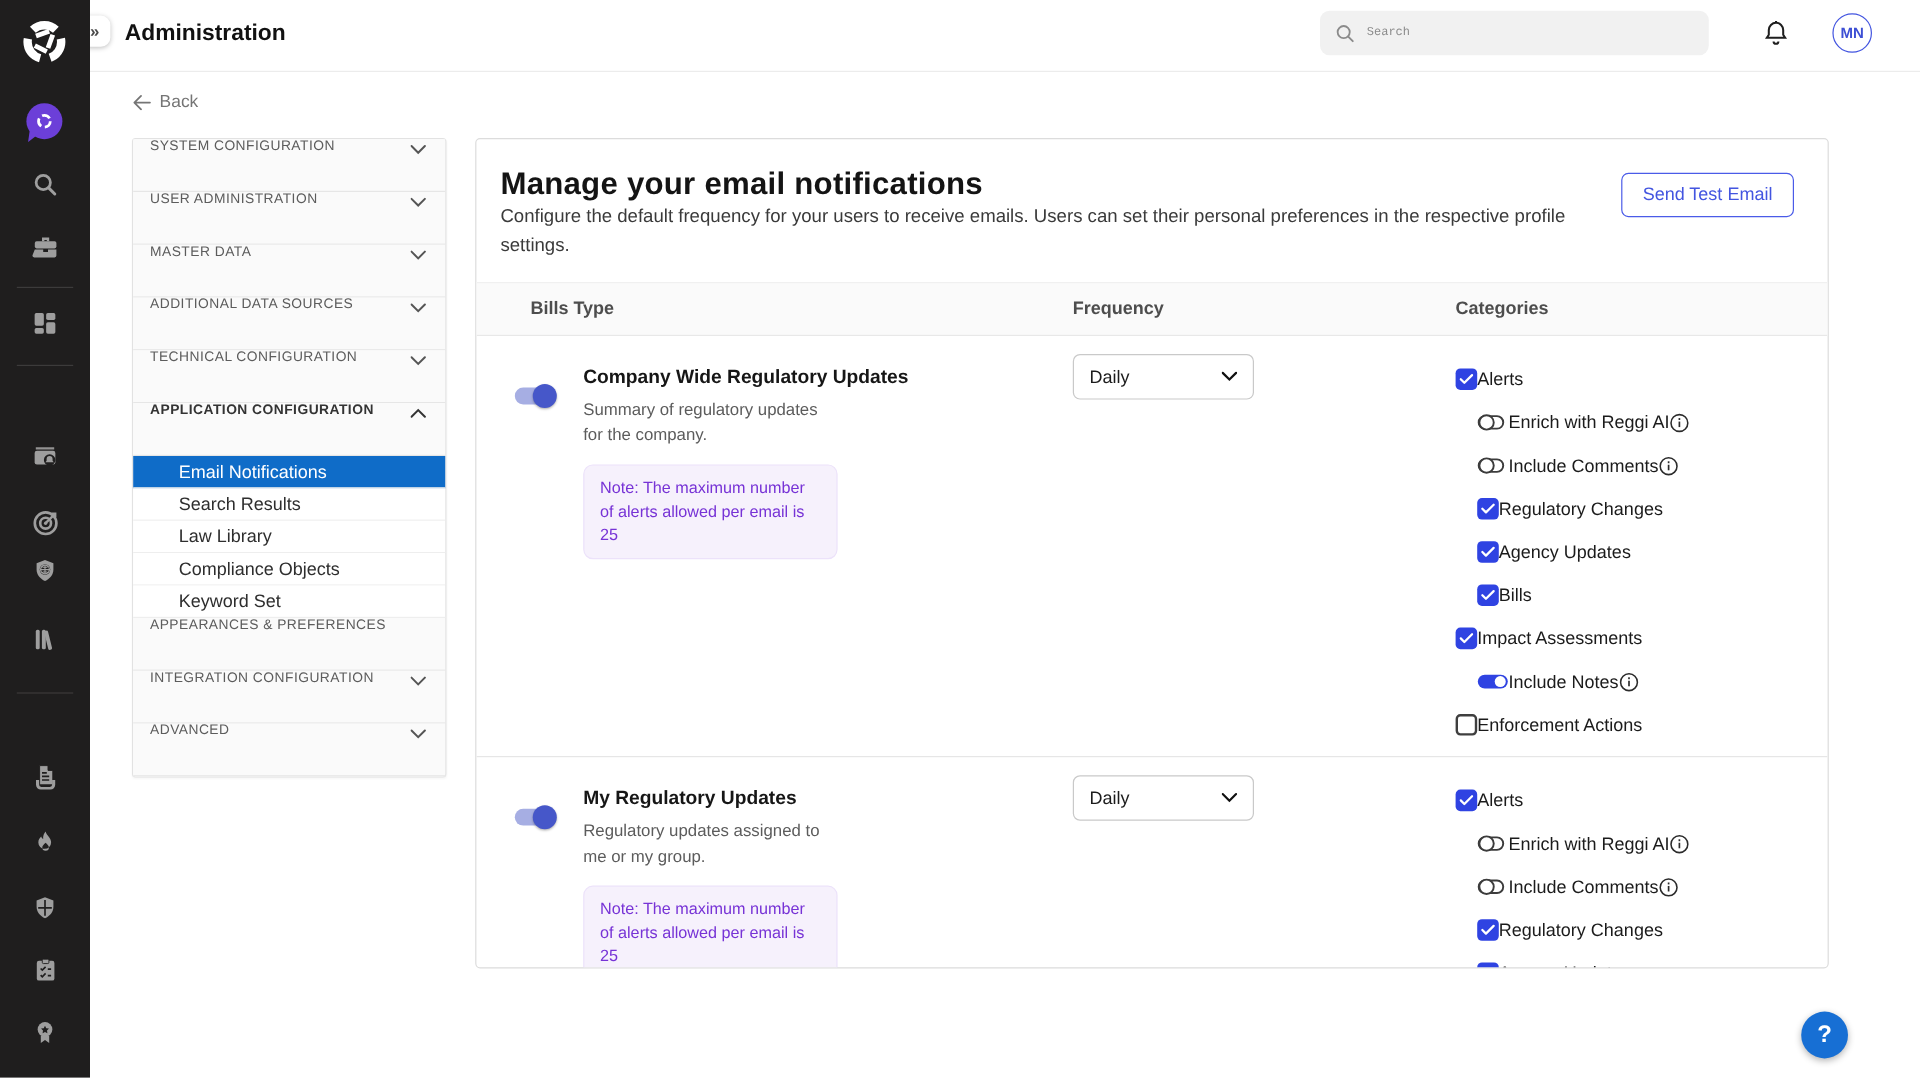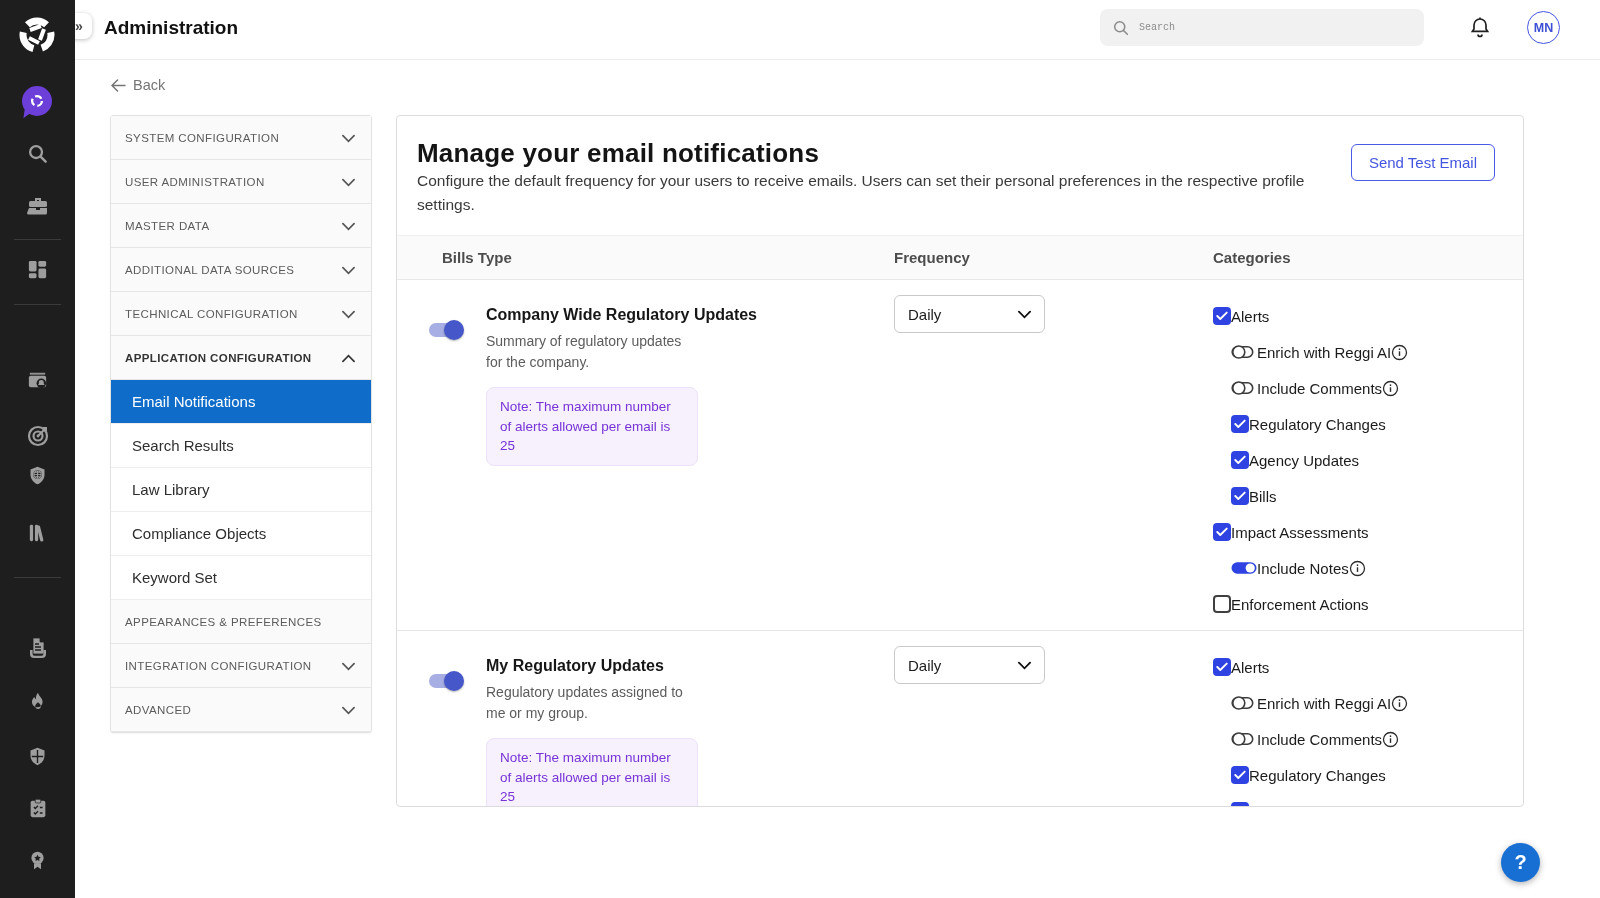--- a/index.html
+++ b/index.html
@@ -36,25 +36,25 @@
 
   
   .content { position:absolute; left:75px; top:60px; right:0; bottom:0; background:#fff; }
   .back { position:absolute; left:35px; top:17px; display:flex; align-items:center; gap:7px;
     color:#757575; font-size:14.5px; cursor:pointer; }
 
   
   .sidenav { position:absolute; left:35px; top:55px; width:262px; border:1px solid #e2e2e2;
     border-radius:3px; background:#fff; box-shadow:0 1px 2px rgba(0,0,0,.04); }
   .side-header { height:44px; background:#fafafa; border-bottom:1px solid #e6e6e6; display:flex;
-    align-items:center; justify-content:space-between; padding:0 16px 0 14px; cursor:pointer; }
+    justify-content:space-between; padding:0 16px 0 14px; cursor:pointer; }
   .side-header .lbl { font-size:11.5px; letter-spacing:.4px; color:#5c5c5c; font-weight:500; }
   .side-header.expanded .lbl { color:#333; font-weight:700; }
-  .side-item { height:44px; background:#fff; border-bottom:1px solid #eee; display:flex;
-    align-items:center; padding-left:21px; font-size:15px; color:#2e2e2e; cursor:pointer; }
+  .side-item { height:27px; background:#fff; border-bottom:1px solid #eee; display:flex;
+    align-items:center; padding-left:38px; font-size:15px; color:#2e2e2e; cursor:pointer; }
   .side-item.selected { background:#0f6cc8; color:#fff; }
 
   
   .card { position:absolute; left:321px; top:55px; width:1128px; height:692px; background:#fff;
     border:1px solid #dcdcdc; border-radius:4px; overflow:hidden; }
   .card-head { position:relative; padding:22px 20px 18px 20px; }
   .card-title { font-size:26px; font-weight:700; color:#141414; letter-spacing:.2px; }
   .card-desc { font-size:15.5px; line-height:1.55; color:#3a3a3a; max-width:920px; }
   .send-test { position:absolute; right:28px; top:28px; height:37px; padding:0 17px; background:#fff;
     border:1.5px solid #4a5be8; border-radius:6px; color:#4355e0; font-size:15px; font-weight:500;

